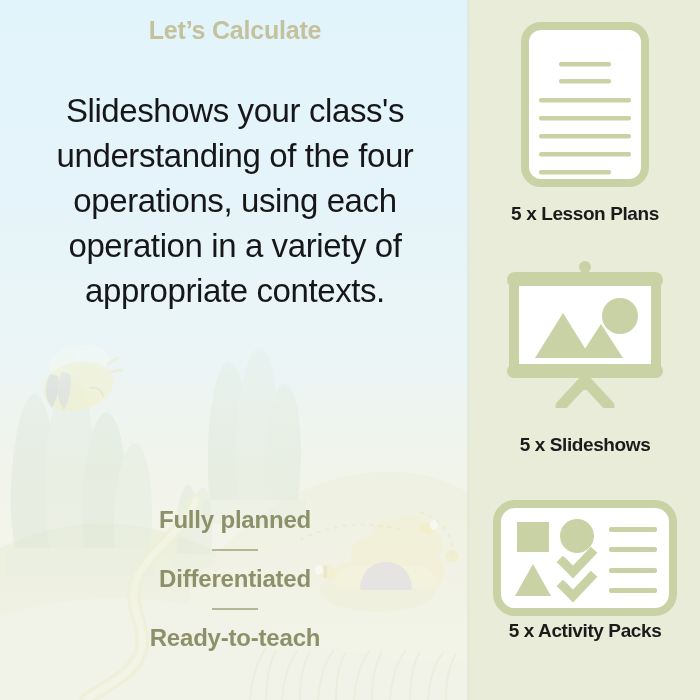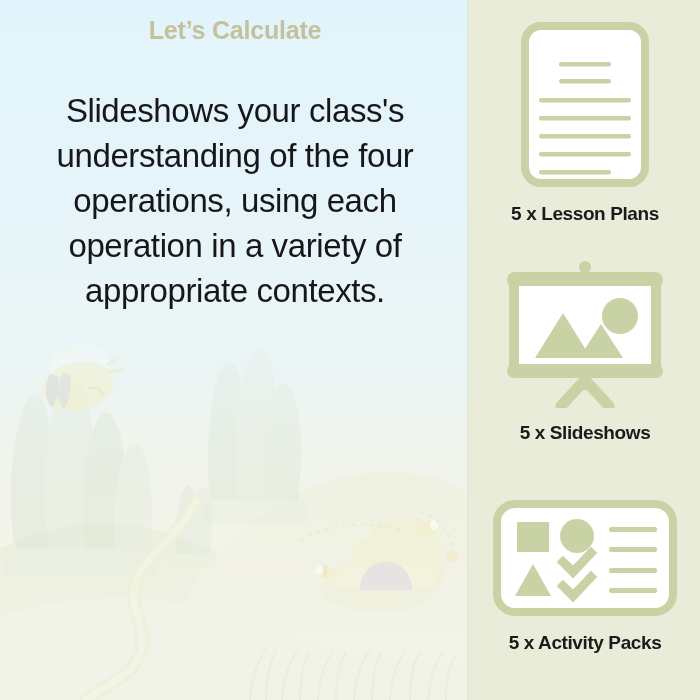--- a/index.html
+++ b/index.html
@@ -124,22 +124,22 @@
     font-size: 19px;
     font-weight: bold;
     color: #1b1b1b;
     letter-spacing: -0.4px;
     white-space: nowrap;
   }
   .icon-wrap {
     display: block;
   }
   .pack-item-1 .pack-label { margin-top: 12px; }
-  .pack-item-2 .pack-label { margin-top: 10px; }
-  .pack-item-3 .pack-label { margin-top: 12px; }
+  .pack-item-2 .pack-label { margin-top: 22px; }
+  .pack-item-3 .pack-label { }
 </style>
 </head>
 <body>
 
 <div class="canvas">
 
   <div class="left-panel">
 
     <svg class="landscape" viewBox="0 0 470 700" width="470" height="700" aria-hidden="true">
       <defs>
@@ -242,20 +242,27 @@
         <path d="M 108 364 L 118 358 M 110 372 L 122 370" stroke="#efe5a6" stroke-width="3" stroke-linecap="round"></path>
       </g>
 
       <rect x="0" y="330" width="470" height="130" fill="url(#fadeTop)" opacity="0.55"></rect>
     </svg>
 
     <div class="eyebrow">Let’s Calculate</div>
 
     <div class="headline">Slideshows your class's understanding of the four operations, using each operation in a variety of appropriate contexts.</div>
 
+    <div class="features">
+      <div class="feature">Fully planned</div>
+      <div class="feature-sep"></div>
+      <div class="feature">Differentiated</div>
+      <div class="feature-sep"></div>
+      <div class="feature">Ready-to-teach</div>
+    </div>
   </div>
 
   <div class="panel-divider"></div>
 
   <div class="right-panel">
 
     <div class="pack-item pack-item-1">
       <span class="icon-wrap">
         <svg width="128" height="165" viewBox="0 0 128 165" aria-hidden="true">
           <rect x="4" y="4" width="120" height="157" rx="16" ry="16" fill="#ffffff" stroke="#c9d2a4" stroke-width="8"></rect>

